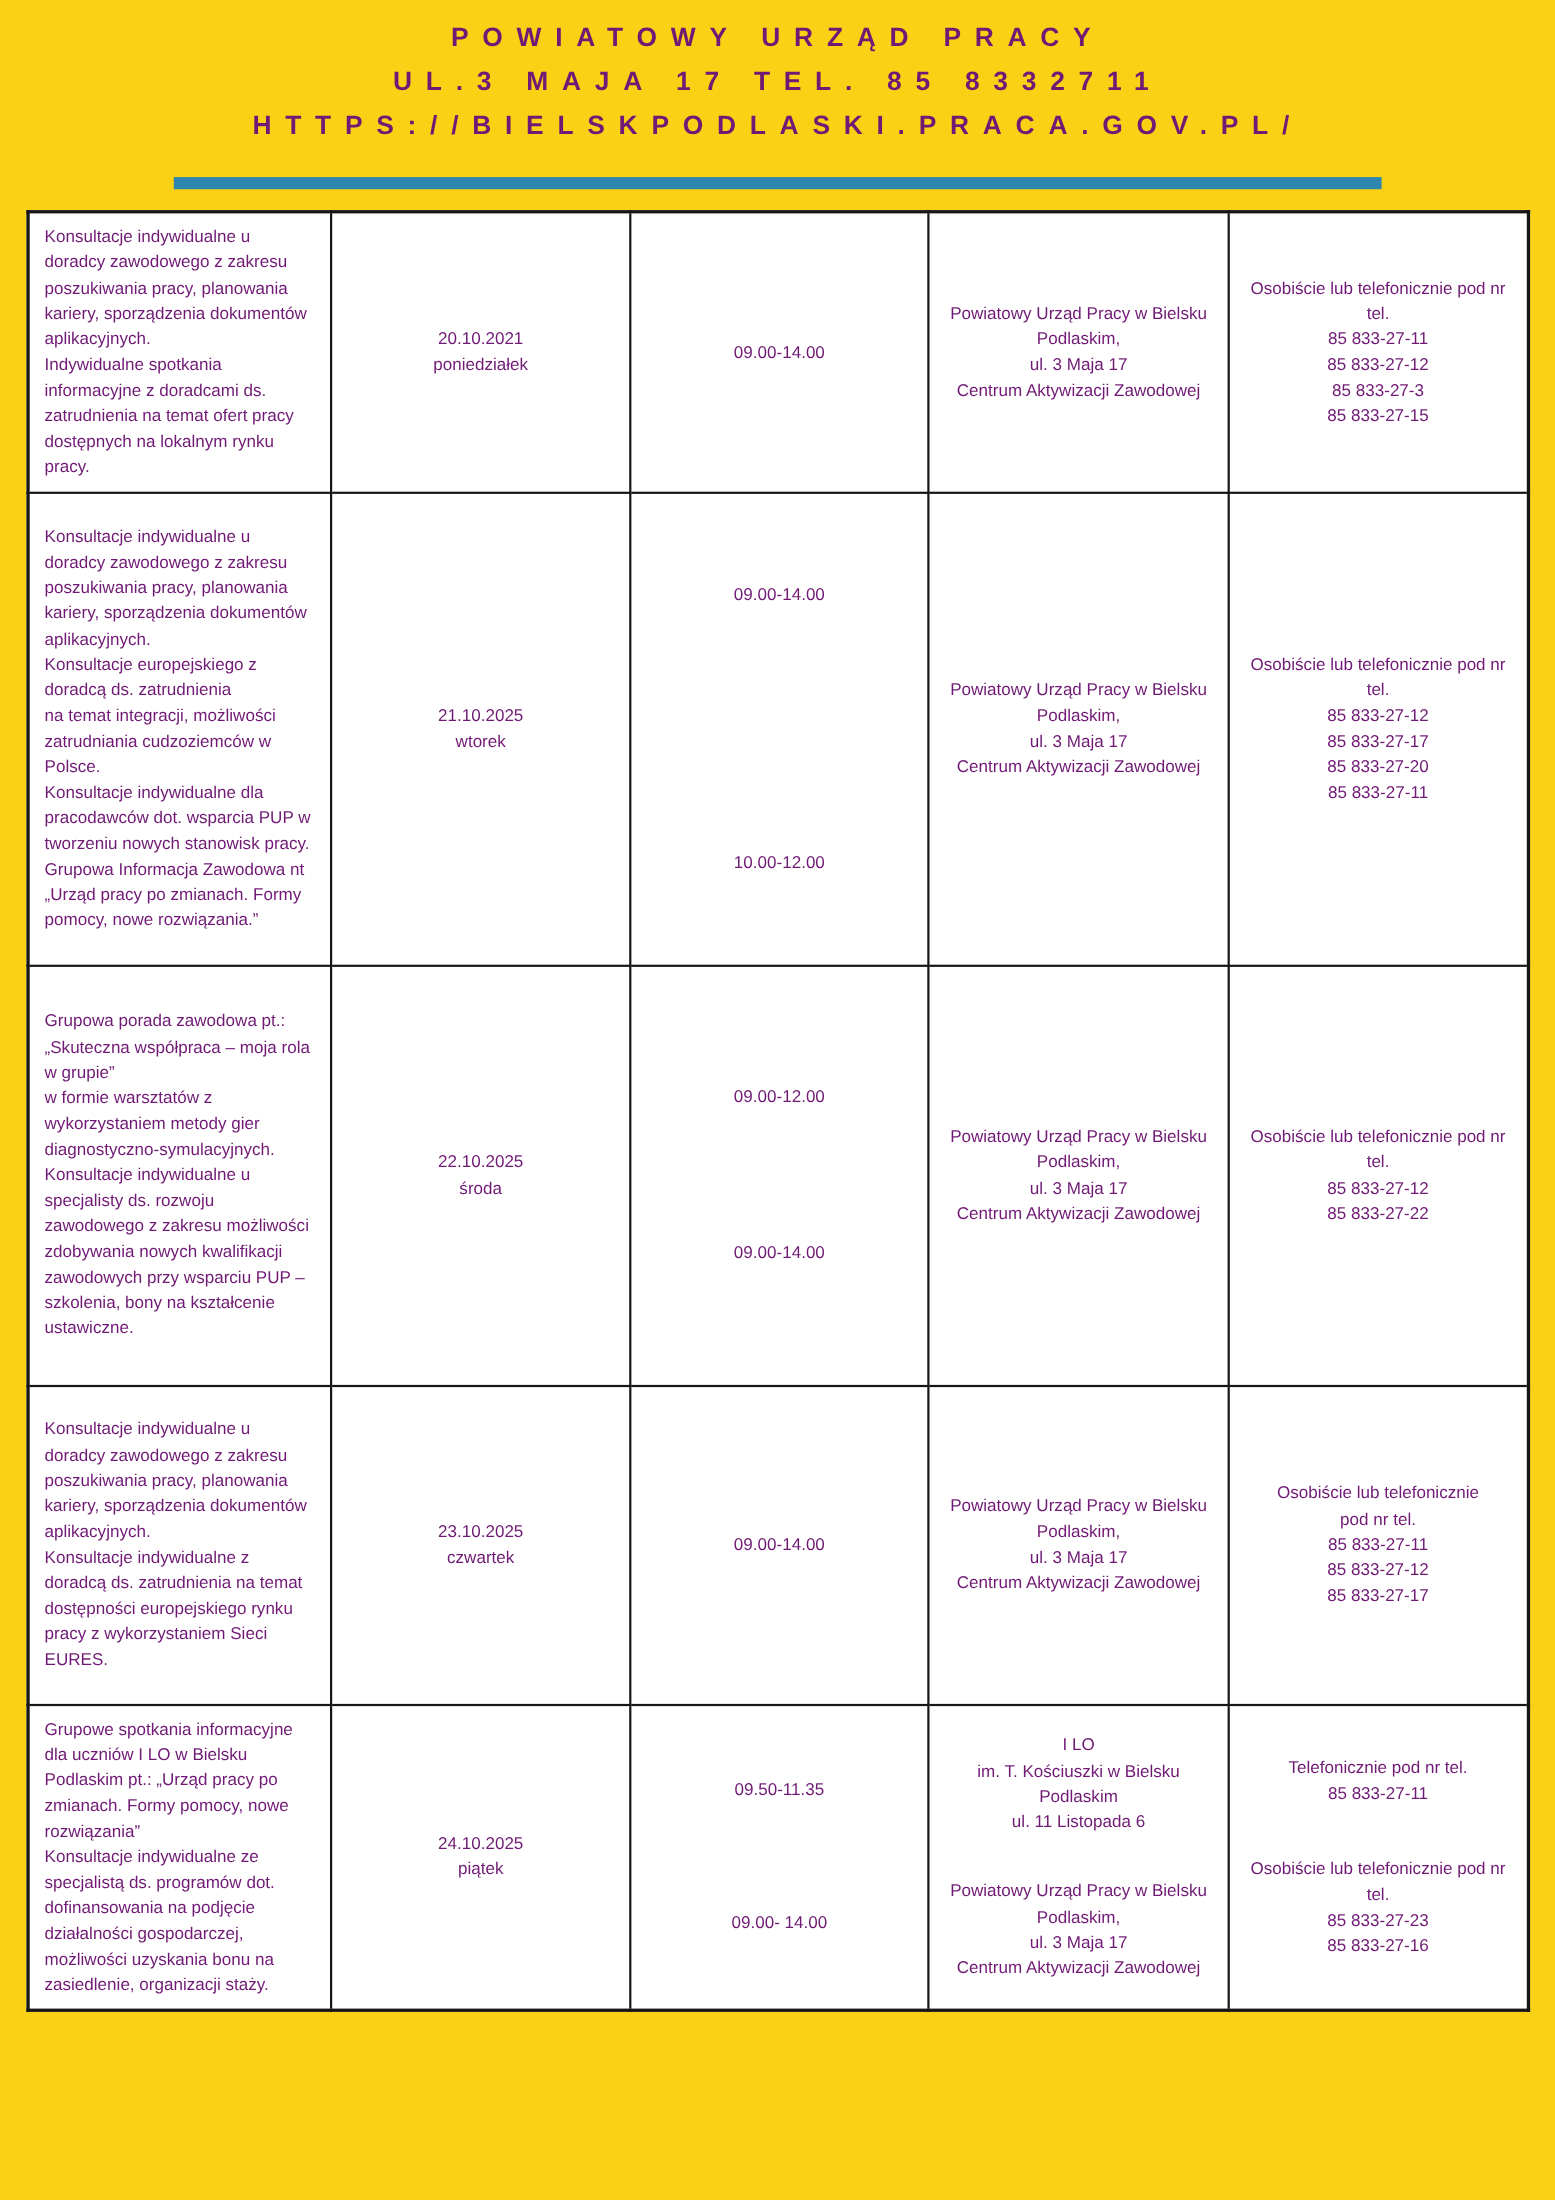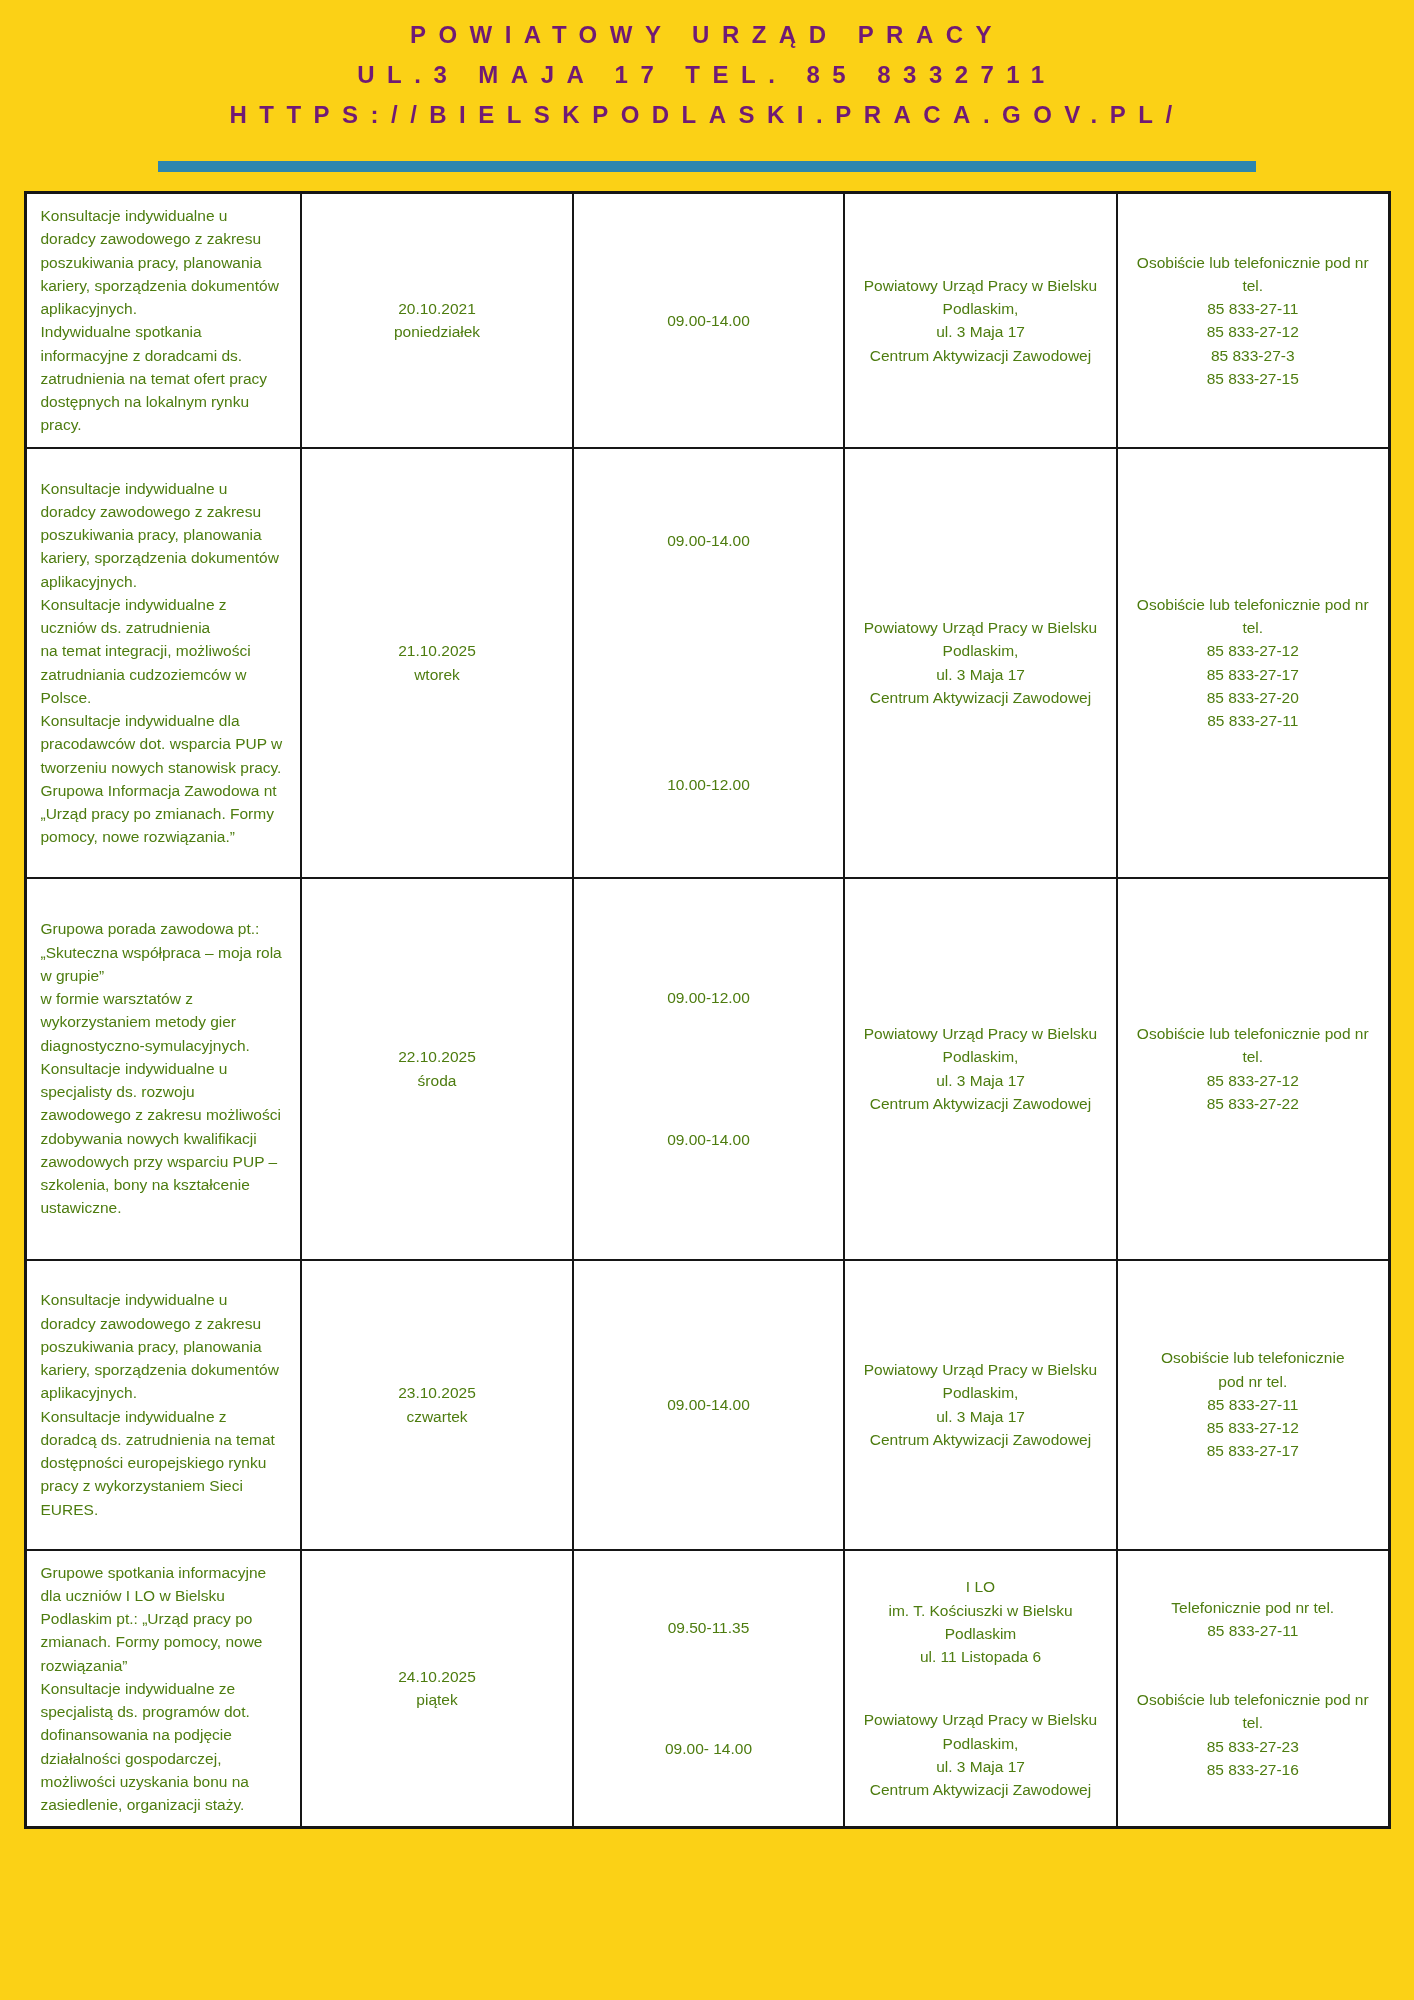--- a/index.html
+++ b/index.html
@@ -16,21 +16,21 @@
   }
   .divider{width:1098px;height:11px;background:#2E86AE;margin:26px auto 0;}
   table.schedule{
     width:1364px;margin:19px auto 0;
     border-collapse:collapse;table-layout:fixed;
     background:#FFFFFF;border:3px solid #161616;
   }
   th,td{border:2px solid #161616;vertical-align:middle;overflow:hidden;}
   th{background:#E2E2E2;color:#1D1D1D;font-size:15.5px;font-weight:700;text-align:center;padding:4px 8px;}
   .th-line{font-weight:700;line-height:1.4;}
-  td{font-size:15.5px;color:#4d7c0f;line-height:1.5;}
+  td{font-size:15.5px;color:#701a75;line-height:1.5;}
   td.activity{text-align:left;padding:10px 16px 10px 14px;}
   td.activity p{margin:0;}
   td.center{text-align:center;padding:4px 10px;}
   .stack{display:flex;flex-direction:column;align-items:center;justify-content:center;}
   .contact-intro{white-space:pre-line;}
   .sp220{height:220px;}
   .sp118{height:118px;}
   .sp98{height:98px;}
   .sp40{height:40px;}
   .sp46{height:46px;}
@@ -84,21 +84,21 @@
       <div>85 833-27-11</div>
       <div>85 833-27-12</div>
       <div>85 833-27-3</div>
       <div>85 833-27-15</div>
     </td>
   </tr>
 
   <tr class="row2">
     <td class="activity">
       <p>Konsultacje indywidualne u doradcy zawodowego z zakresu poszukiwania pracy, planowania kariery, sporządzenia dokumentów aplikacyjnych.</p>
-      <p>Konsultacje indywidualne z uczniów ds. zatrudnienia</p>
+      <p>Konsultacje europejskiego z doradcą ds. zatrudnienia</p>
       <p>na temat integracji, możliwości zatrudniania cudzoziemców w Polsce.</p>
       <p>Konsultacje indywidualne dla pracodawców dot. wsparcia PUP w tworzeniu nowych stanowisk pracy.</p>
       <p>Grupowa Informacja Zawodowa nt „Urząd pracy po zmianach. Formy pomocy, nowe rozwiązania.”</p>
     </td>
     <td class="center">
       <div>21.10.2025</div>
       <div>wtorek</div>
     </td>
     <td class="center">
       <div class="stack">

